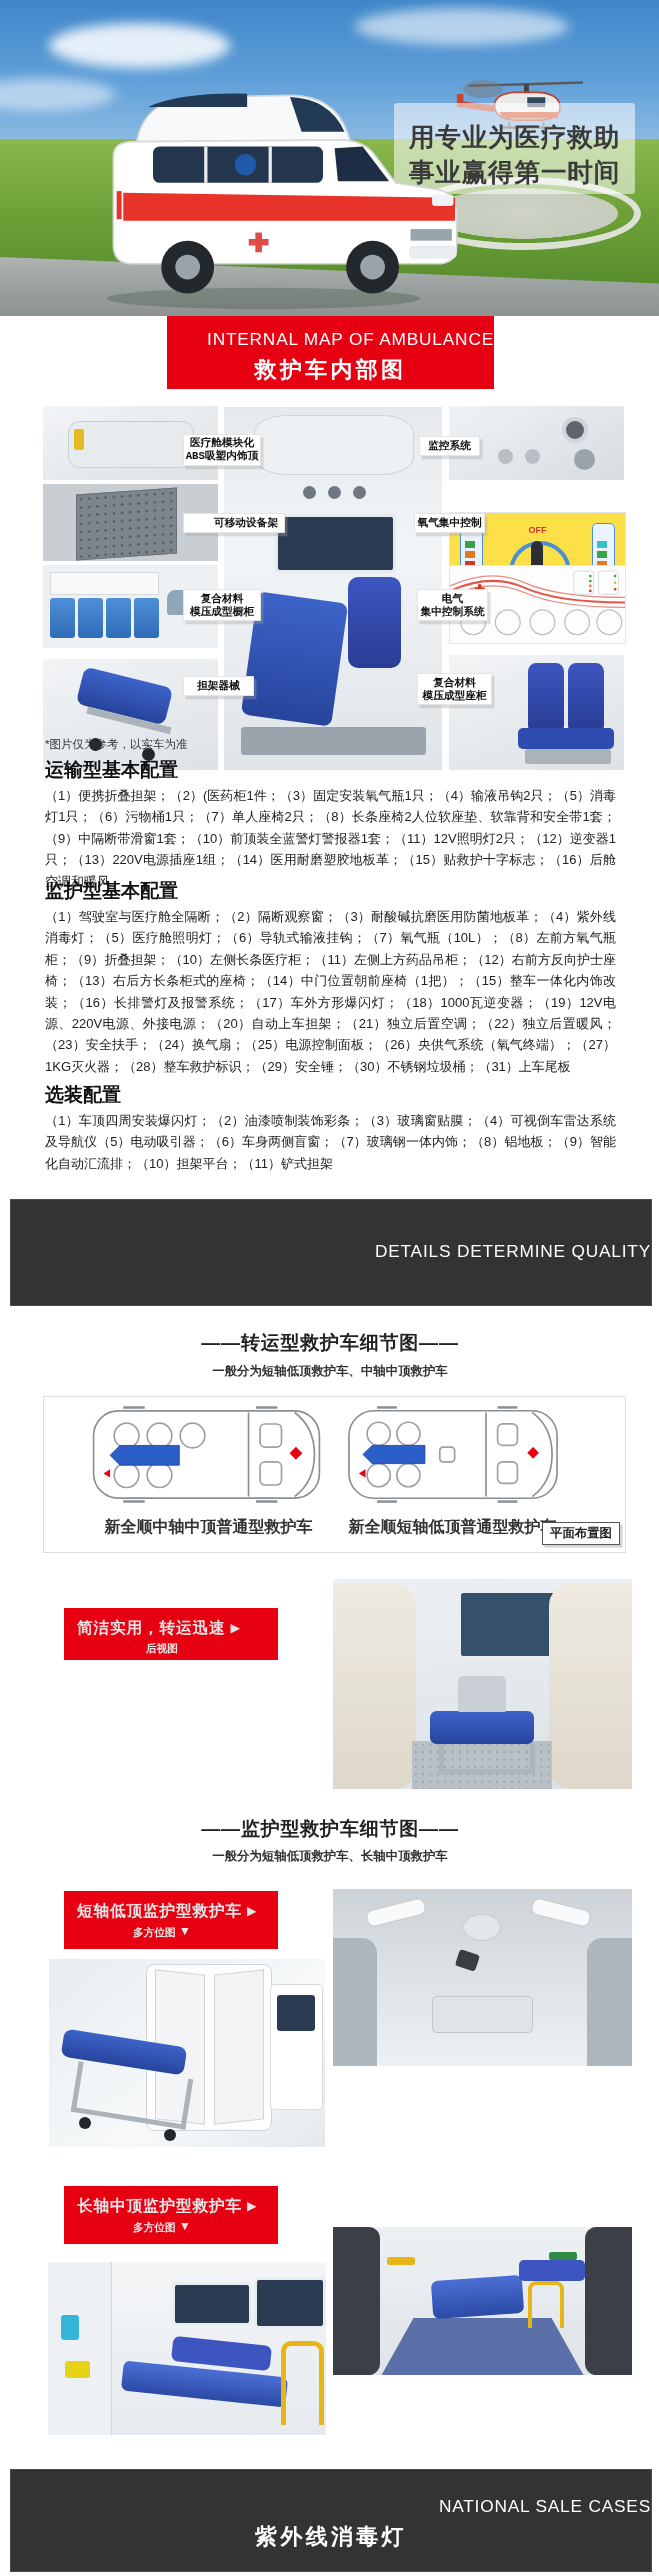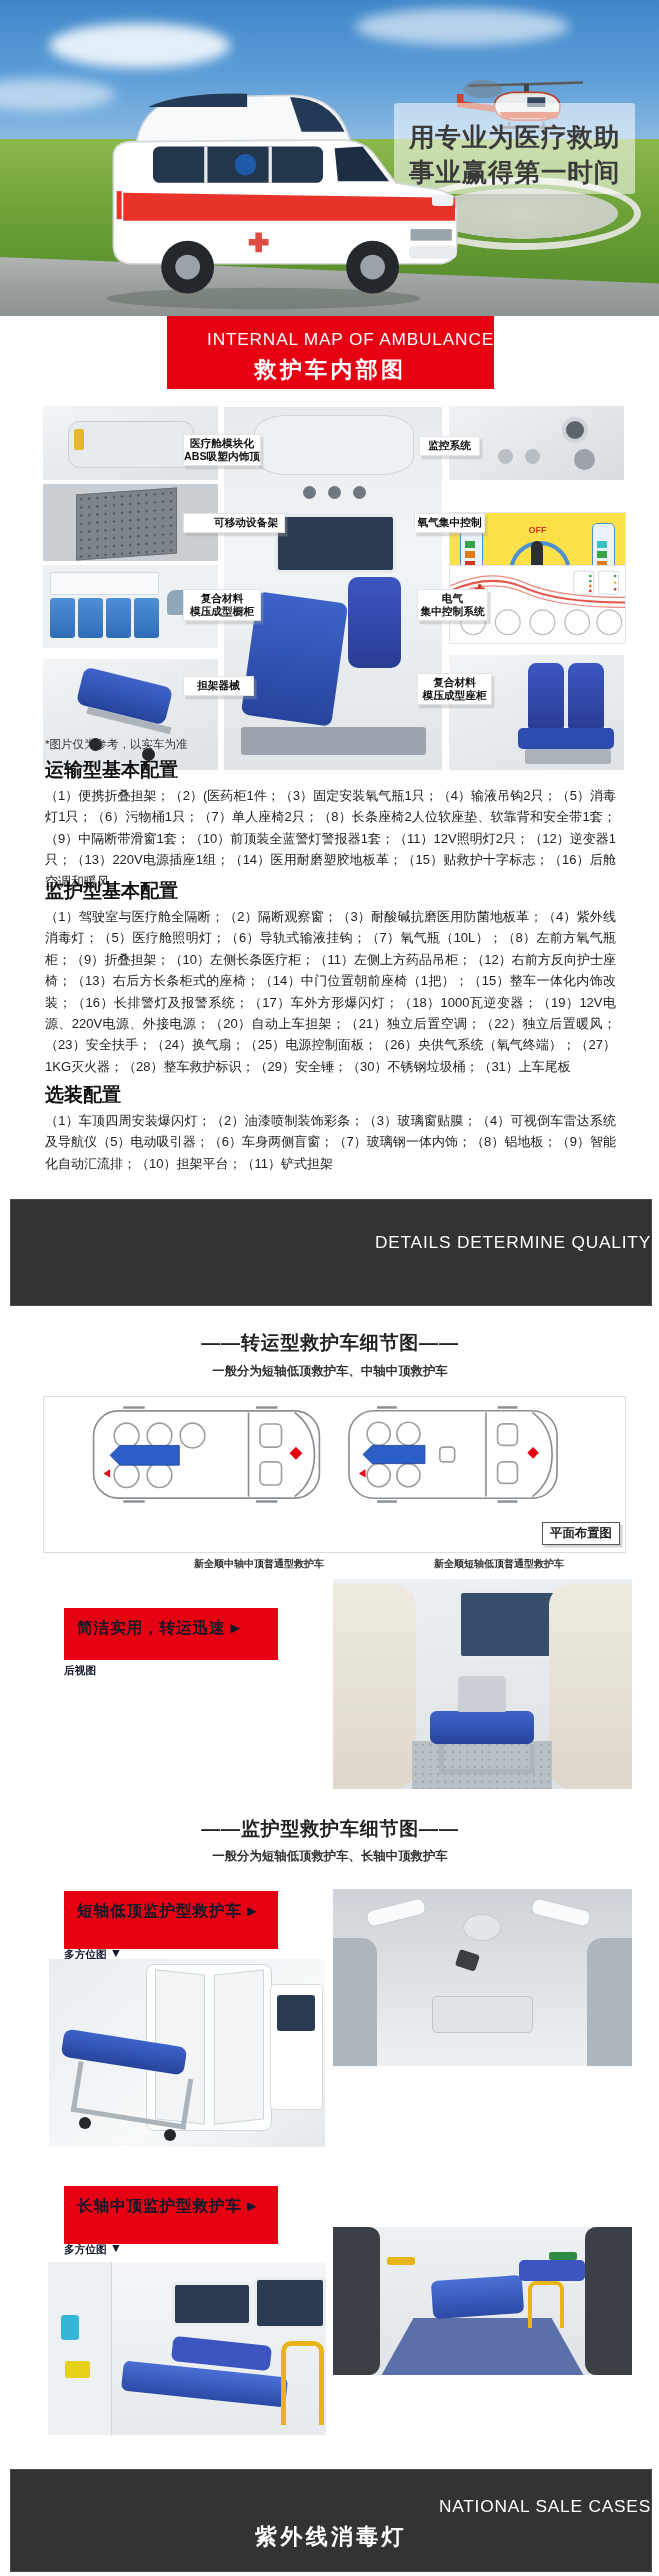--- a/index.html
+++ b/index.html
@@ -29,26 +29,26 @@
   .callout{position:absolute;background:#fff;border:0.8px solid #e4e4e4;box-shadow:2.5px 3.3px 0 rgba(160,160,160,.35);
            font-weight:bold;color:#111;text-align:center;white-space:pre-line;display:flex;align-items:center;justify-content:center;
            font-size:10.7px;line-height:1.25;}
   .footnote{font-size:11.5px;color:#333;}
   .sec-title{font-size:19px;font-weight:bold;color:#111;}
   .sec-body{font-size:13px;line-height:21.4px;color:#222;text-align:justify;}
   
   .detail-title{width:660px;text-align:center;font-size:19px;font-weight:bold;color:#222;letter-spacing:0.8px;}
   .detail-sub{width:660px;text-align:center;font-size:12.4px;font-weight:bold;color:#333;}
   .plan-box{left:43px;top:1396px;width:581px;height:155px;border:0.8px solid #ddd;background:#fff;}
-  .plan-caption{position:absolute;font-size:10px;font-weight:bold;color:#333;text-align:right;margin-top:40px;}
+  .plan-caption{position:absolute;font-size:16px;font-weight:bold;color:#333;text-align:center;}
   .plan-tag{position:absolute;left:498px;top:125px;width:76px;height:21.4px;border:1.6px solid #555;background:#fff;
             font-size:12.4px;font-weight:bold;color:#222;display:flex;align-items:center;justify-content:center;box-shadow:2.5px 2.5px 0 rgba(170,170,170,.5);}
-  .red-label{position:absolute;left:64px;width:214px;background:#e60012;color:#0f172a;}
+  .red-label{position:absolute;left:64px;width:214px;background:#e60012;color:#e5e5e5;}
   .rl-main{font-size:15.7px;font-weight:bold;letter-spacing:0.8px;padding:10px 0 0 13px;}
-  .rl-sub{font-size:10.7px;font-weight:bold;text-align:left;padding:3.3px 18px 0 0;margin-top:22px;}
+  .rl-sub{font-size:10.7px;font-weight:bold;text-align:center;padding:3.3px 18px 0 0;}
   .tri{display:inline-block;transform:translateY(-0.8px);font-size:12.4px;}
   .photo{position:absolute;overflow:hidden;background:linear-gradient(170deg,#eef1f4,#dbe1e6);}
   .shape{position:absolute;}
 </style>
 </head>
 <body>
 
 <div class="page">
 
   <div class="abs hero">
@@ -182,21 +182,21 @@
       <circle cx="200" cy="28" r="1.6" fill="#d2371f"></circle>
     </svg>
   </div>
   <div class="tile" style="left:449px;top:655px;width:175px;height:115px;">
     <div class="shape" style="left:79px;top:8.2px;width:36px;height:66px;background:linear-gradient(180deg,#3c55c0,#2a3d95);border-radius:8.2px 8.2px 3.3px 3.3px;"></div>
     <div class="shape" style="left:119px;top:8.2px;width:36px;height:66px;background:linear-gradient(180deg,#3c55c0,#2a3d95);border-radius:8.2px 8.2px 3.3px 3.3px;"></div>
     <div class="shape" style="left:69px;top:73px;width:96px;height:21.4px;background:#2e4bb0;border-radius:5px;"></div>
     <div class="shape" style="left:76px;top:94px;width:86px;height:15px;background:#aab3ba;border-radius:2.5px;"></div>
   </div>
 
-  <div class="callout" style="left:183px;top:434px;width:76px;height:30px;">医疗舱模块化
+  <div class="callout" style="left:183px;top:434px;width:76px;height:30px;font-family:Liberation Mono, monospace;">医疗舱模块化
 ABS吸塑内饰顶</div>
   <div class="callout" style="left:419px;top:436px;width:59px;height:18px;">监控系统</div>
   <div class="callout" style="left:183px;top:513px;width:76px;height:18px;padding-left:24px;">可移动设备架</div>
   <div class="callout" style="left:414px;top:513px;width:69px;height:18px;">氧气集中控制</div>
   <div class="callout" style="left:183px;top:589px;width:76px;height:30px;">复合材料
 模压成型橱柜</div>
   <div class="callout" style="left:417px;top:589px;width:69px;height:30px;">电气
 集中控制系统</div>
   <div class="callout" style="left:183px;top:676px;width:69px;height:18px;">担架器械</div>
   <div class="callout" style="left:417px;top:673px;width:73px;height:30px;">复合材料
@@ -207,21 +207,21 @@
   <div class="abs sec-title" style="left:45px;top:757px;">运输型基本配置</div>
   <div class="abs sec-body" style="left:45px;top:785px;width:571px;">（1）便携折叠担架；（2）(医药柜1件；（3）固定安装氧气瓶1只；（4）输液吊钩2只；（5）消毒灯1只；（6）污物桶1只；（7）单人座椅2只；（8）长条座椅2人位软座垫、软靠背和安全带1套；（9）中隔断带滑窗1套；（10）前顶装全蓝警灯警报器1套；（11）12V照明灯2只；（12）逆变器1只；（13）220V电源插座1组；（14）医用耐磨塑胶地板革；（15）贴救护十字标志；（16）后舱空调和暖风</div>
 
   <div class="abs sec-title" style="left:45px;top:878px;">监护型基本配置</div>
   <div class="abs sec-body" style="left:45px;top:906px;width:571px;">（1）驾驶室与医疗舱全隔断；（2）隔断观察窗；（3）耐酸碱抗磨医用防菌地板革；（4）紫外线消毒灯；（5）医疗舱照明灯；（6）导轨式输液挂钩；（7）氧气瓶（10L）；（8）左前方氧气瓶柜；（9）折叠担架；（10）左侧长条医疗柜；（11）左侧上方药品吊柜；（12）右前方反向护士座椅；（13）右后方长条柜式的座椅；（14）中门位置朝前座椅（1把）；（15）整车一体化内饰改装；（16）长排警灯及报警系统；（17）车外方形爆闪灯；（18）1000瓦逆变器；（19）12V电源、220V电源、外接电源；（20）自动上车担架；（21）独立后置空调；（22）独立后置暖风；（23）安全扶手；（24）换气扇；（25）电源控制面板；（26）央供气系统（氧气终端）；（27）1KG灭火器；（28）整车救护标识；（29）安全锤；（30）不锈钢垃圾桶；（31）上车尾板</div>
 
   <div class="abs sec-title" style="left:45px;top:1082px;">选装配置</div>
   <div class="abs sec-body" style="left:45px;top:1110px;width:571px;">（1）车顶四周安装爆闪灯；（2）油漆喷制装饰彩条；（3）玻璃窗贴膜；（4）可视倒车雷达系统及导航仪（5）电动吸引器；（6）车身两侧盲窗；（7）玻璃钢一体内饰；（8）铝地板；（9）智能化自动汇流排；（10）担架平台；（11）铲式担架</div>
 
   <div class="abs banner-dark" style="top:1199px;height:105px;">
-    <div class="b-en" style="margin-top:32px;">DETAILS DETERMINE QUALITY</div>
+    <div class="b-en" style="margin-top:41px;">DETAILS DETERMINE QUALITY</div>
   </div>
 
   <div class="abs detail-title" style="top:1330px;">——转运型救护车细节图——</div>
   <div class="abs detail-sub" style="top:1363px;">一般分为短轴低顶救护车、中轴中顶救护车</div>
 
   <div class="abs plan-box">
 
     <svg class="abs" style="left:43px;top:6.6px;" width="239" height="101" viewBox="0 0 290 122">
       <line x1="44" y1="4" x2="70" y2="4" stroke="#8a8f94" stroke-width="3"></line>
       <line x1="205" y1="4" x2="231" y2="4" stroke="#8a8f94" stroke-width="3"></line>

